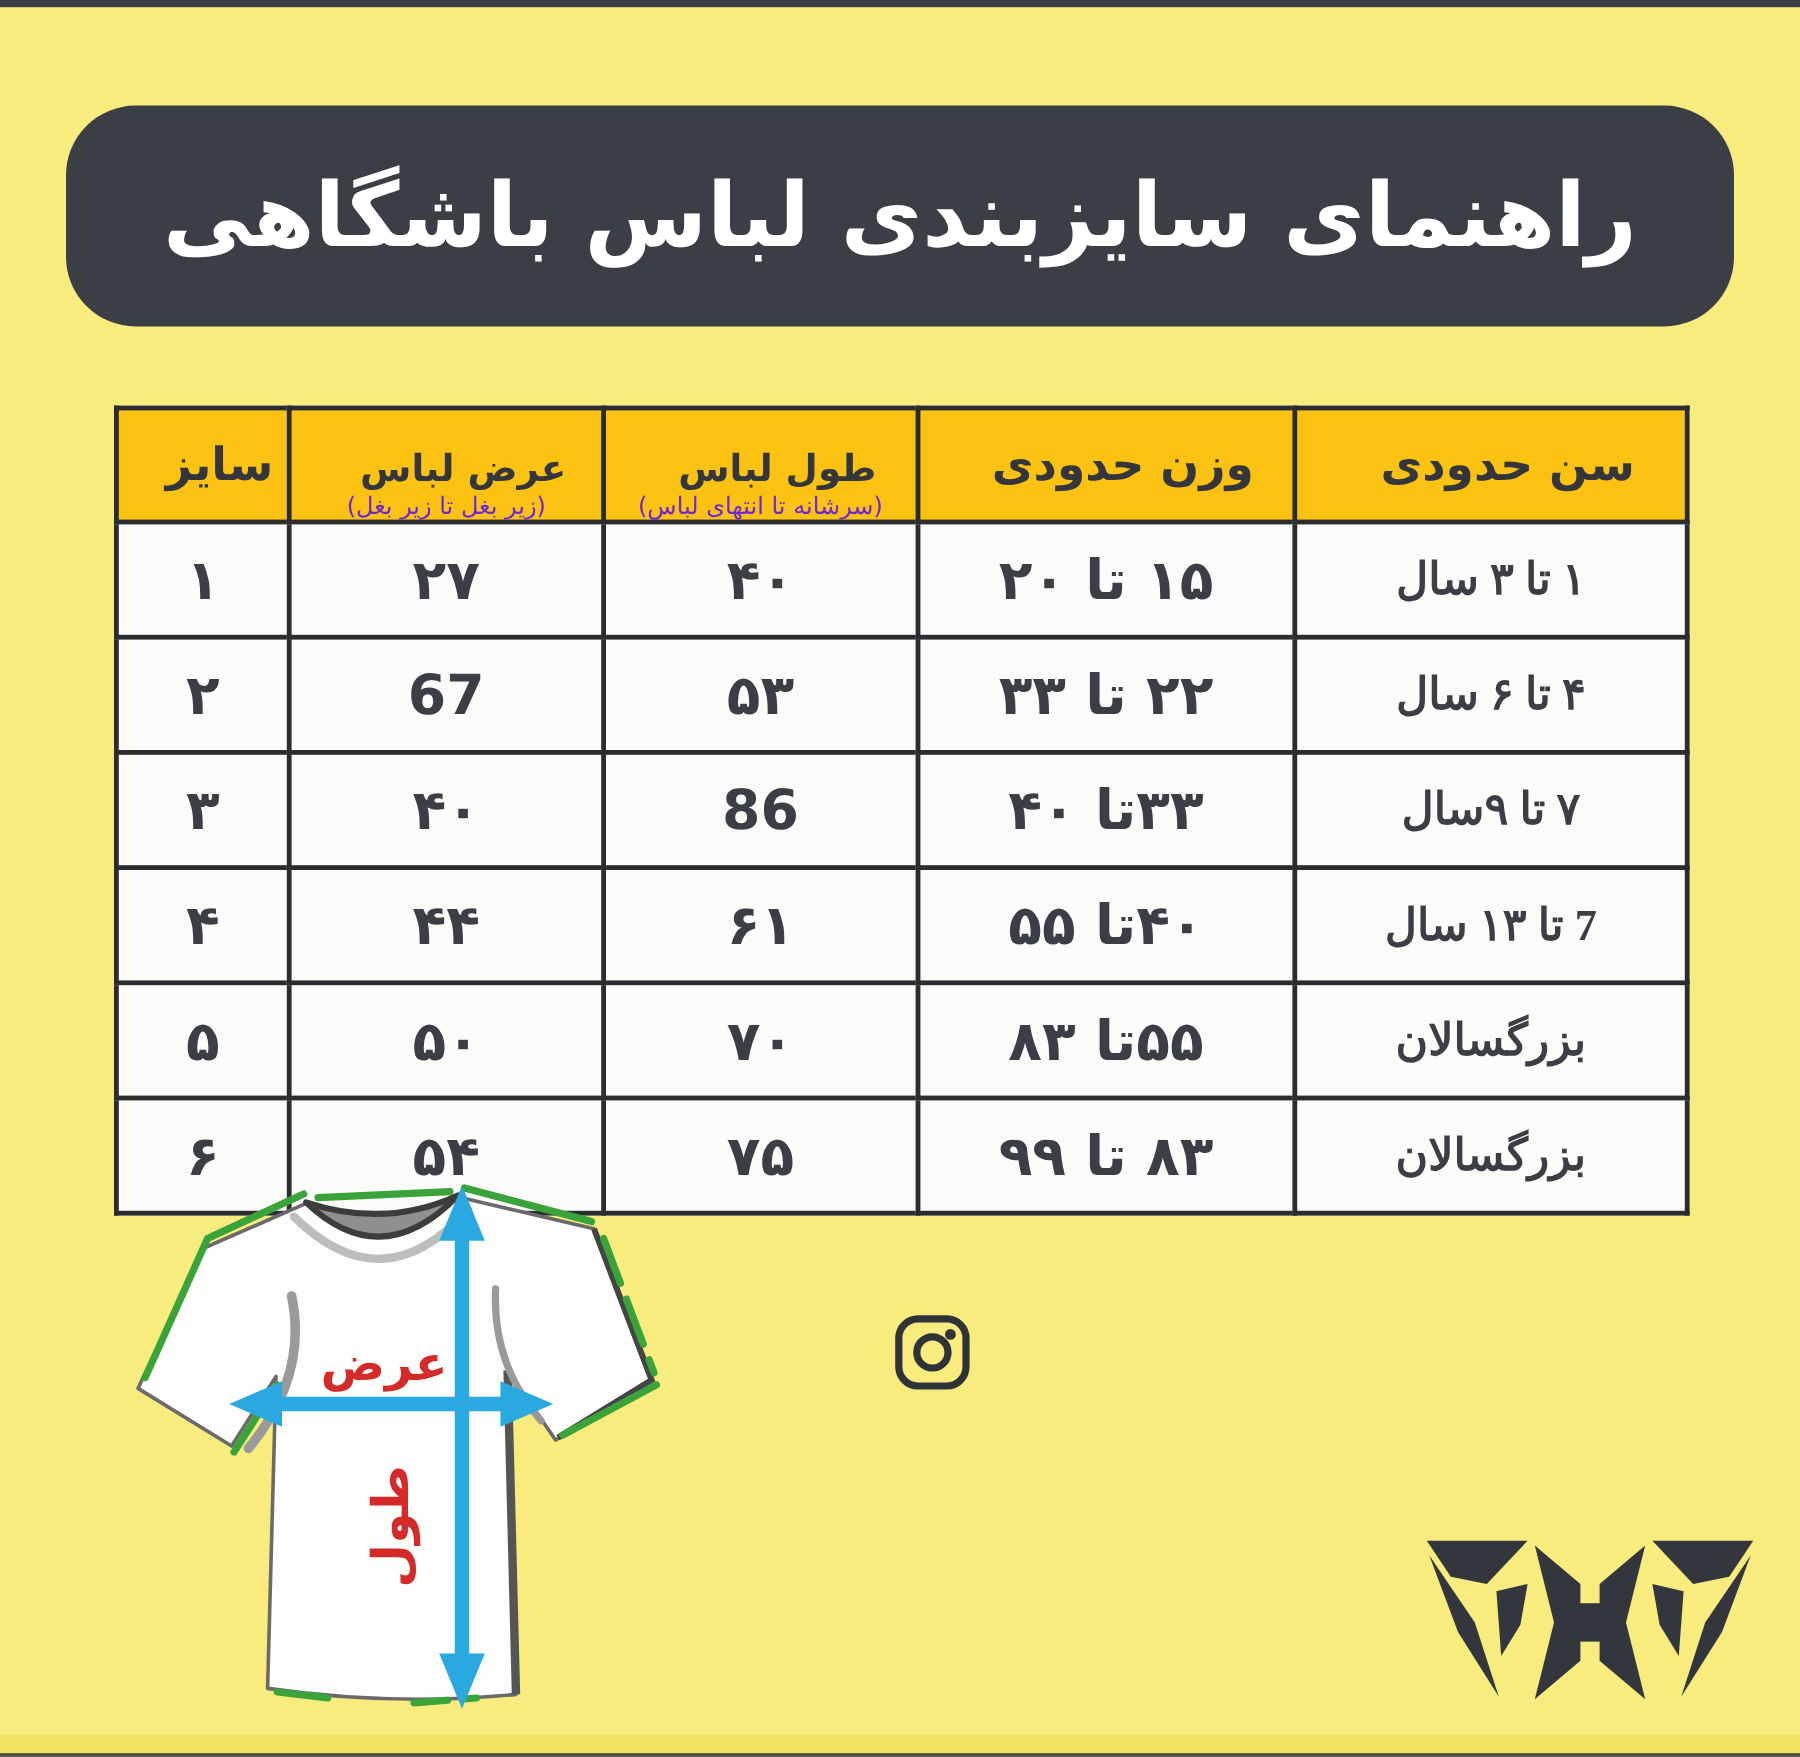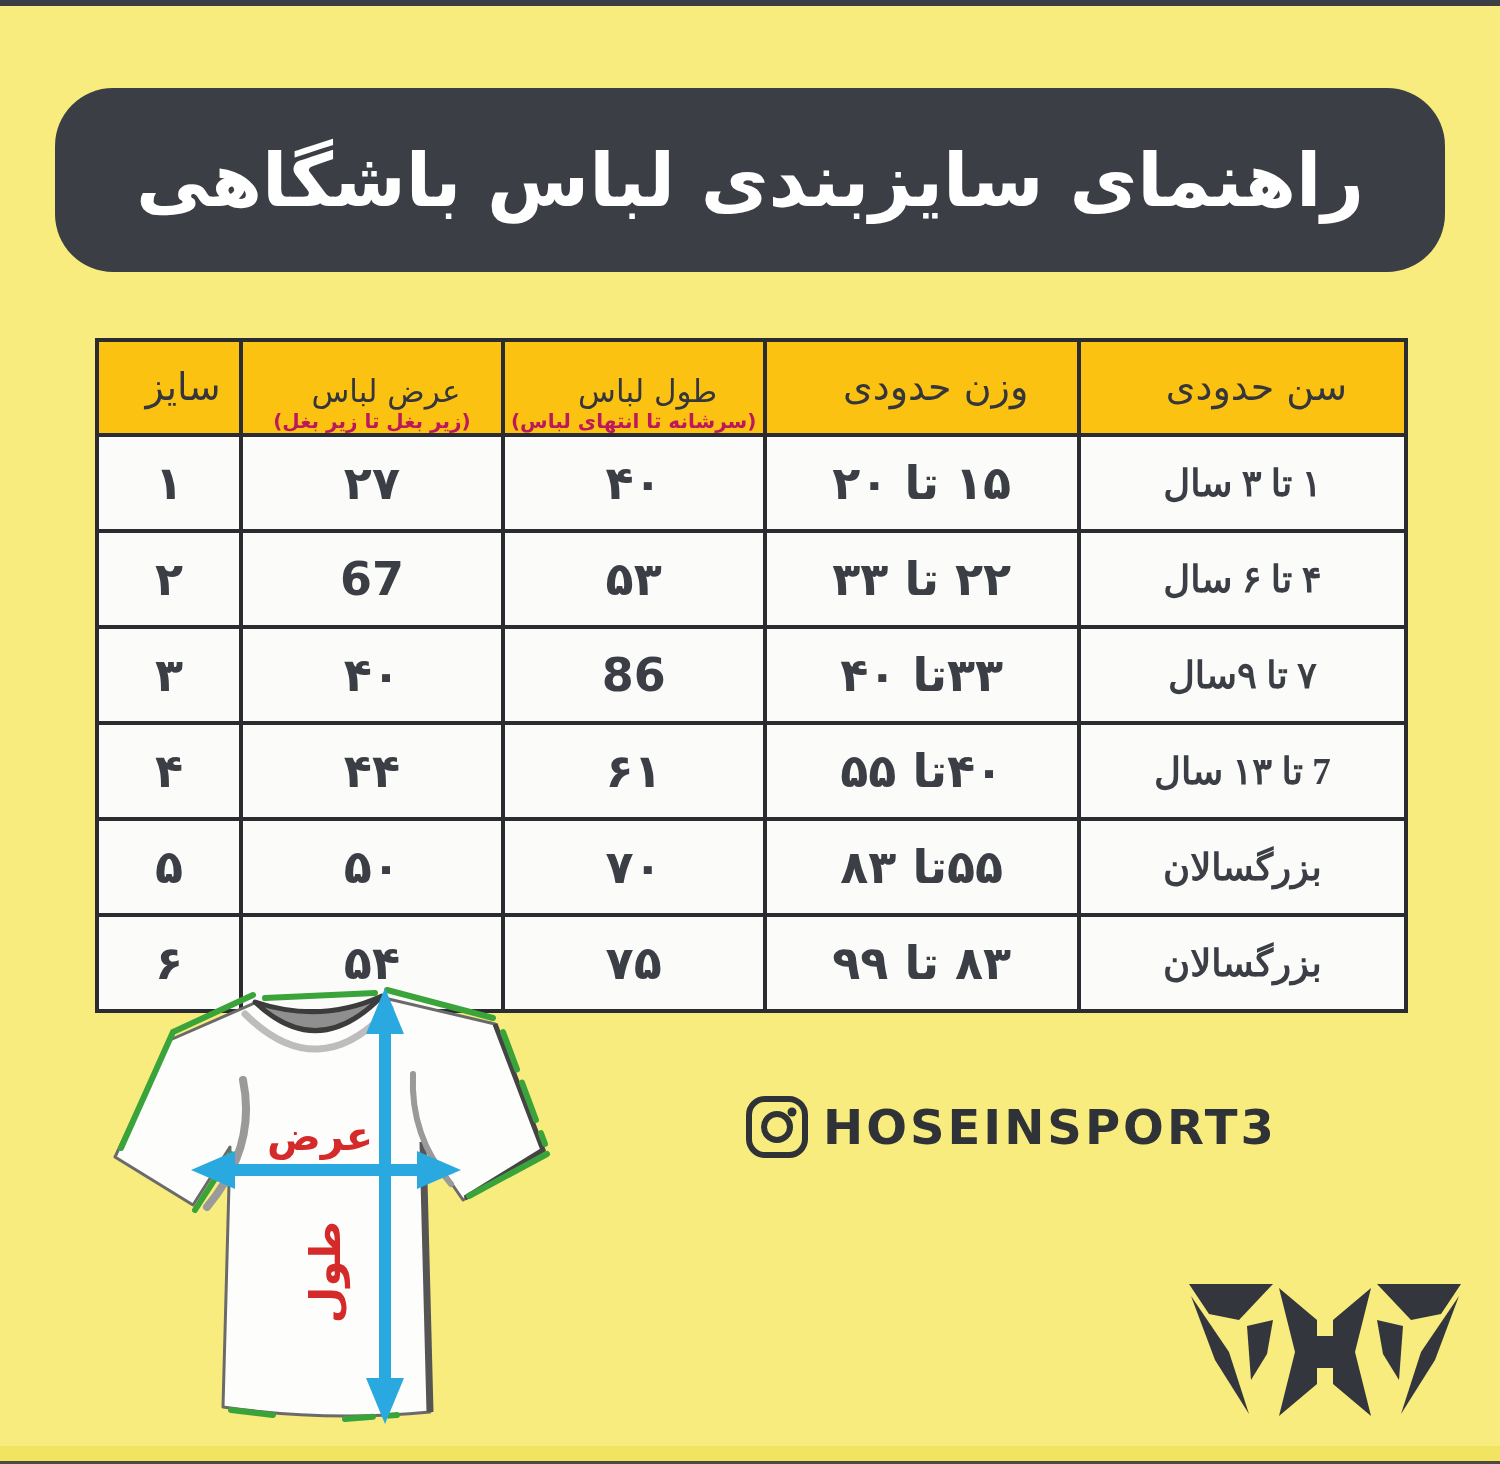--- a/index.html
+++ b/index.html
@@ -36,23 +36,23 @@
   .size-table th,.size-table td{
     border:4px solid #2A2C30;text-align:center;vertical-align:middle;
     padding:0;
   }
   .size-table th{
     background:#FCC212;height:86px;color:#34363B;
   }
   .size-table td{
     background:#FBFBF9;height:92px;color:#3B3E44;font-weight:bold;
   }
-  .h-main{font-size:38px;font-weight:normal;line-height:1.1;padding-left:28px;}
+  .h-main{font-size:38px;font-weight:bold;line-height:1.1;padding-left:28px;}
   .h-main.sm{font-size:31px;margin-top:32px;}
-  .h-sub{font-size:20px;font-weight:bold;color:#be185d;line-height:1.15;margin-top:2px;}
+  .h-sub{font-size:20px;font-weight:normal;color:#6d28d9;line-height:1.15;margin-top:2px;}
   td.num-cell{font-size:46px;}
   td.text-cell{font-size:37px;font-family:Liberation Serif, serif;}
 
   
   .tshirt-wrap{position:absolute;left:95px;top:962px;width:470px;height:470px;}
 
   
   .insta{
     position:absolute;left:745px;top:1092px;height:70px;
     display:flex;align-items:center;gap:14px;
@@ -188,21 +188,20 @@
     <text x="245" y="310" text-anchor="middle" transform="rotate(-90 245 310)" font-family="DejaVu Sans, sans-serif" font-size="42" font-weight="bold" fill="#D42A2A">طول</text>
   </svg>
 </div>
 
 <div class="insta">
   <svg width="64" height="64" viewBox="0 0 64 64">
     <rect x="4" y="4" width="56" height="56" rx="16" fill="none" stroke="#2F3237" stroke-width="6"></rect>
     <circle cx="32" cy="32" r="13" fill="none" stroke="#2F3237" stroke-width="6"></circle>
     <circle cx="47" cy="17" r="4.5" fill="#2F3237"></circle>
   </svg>
-  <span class="handle">HOSEINSPORT3</span>
 </div>
 
 <div class="brand-logo">
   <svg width="300" height="175" viewBox="0 0 300 175" xmlns="http://www.w3.org/2000/svg">
     <g fill="#33363C">
 
       <polygon points="104,26 142,58 142,122 104,154 120,90"></polygon>
       <polygon points="196,26 158,58 158,122 196,154 180,90"></polygon>
       <rect x="138" y="74" width="24" height="32"></rect>
 

